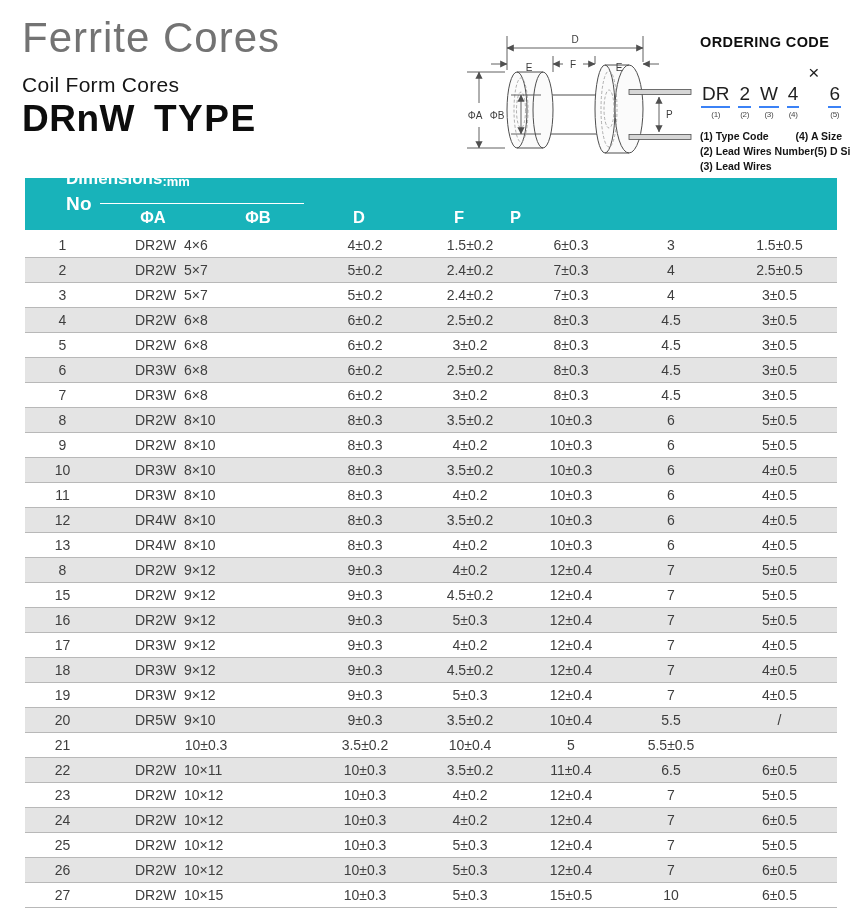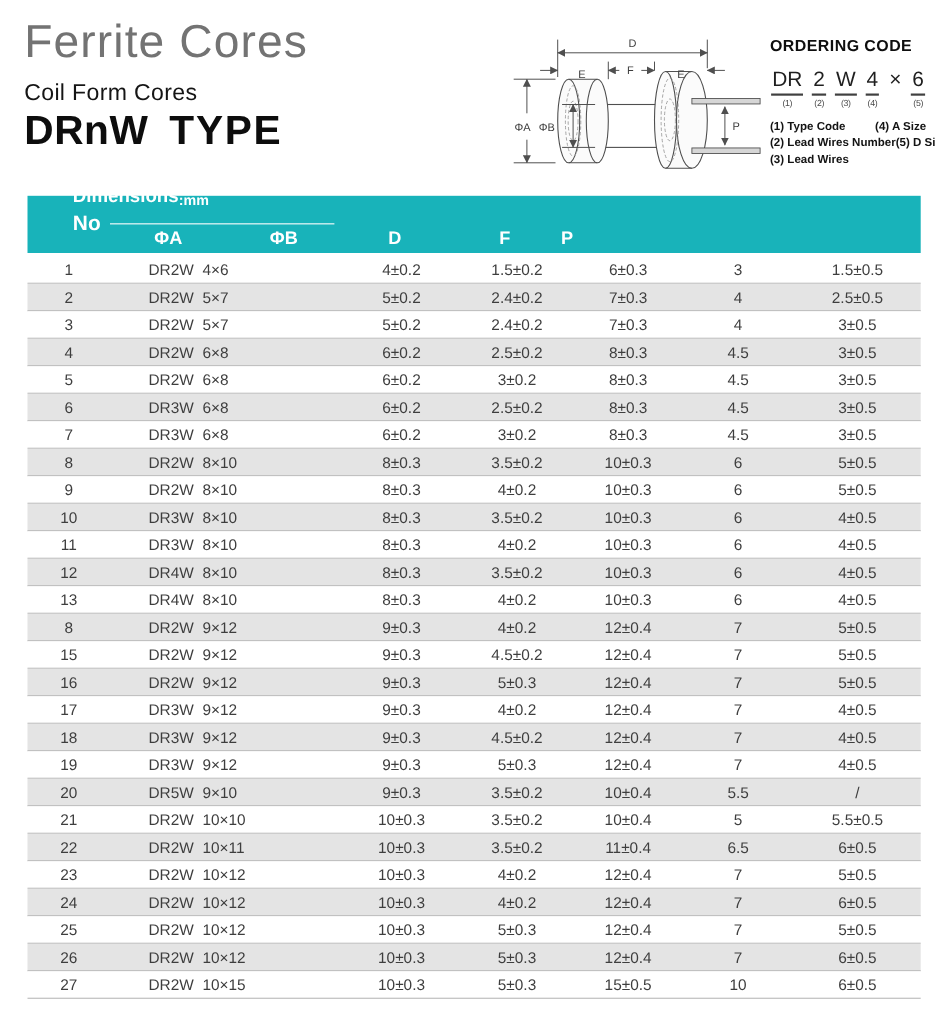--- a/index.html
+++ b/index.html
@@ -17,21 +17,21 @@
   .type-suffix{font-weight:700;margin-left:19px;letter-spacing:1.5px;}
   
   .diagram{position:absolute;left:437px;top:10px;}
   .diagram text{font-size:10px;fill:#3c3c3c;font-family:"Liberation Sans","DejaVu Sans",sans-serif;}
   
   .ordering{position:absolute;left:700px;top:34px;width:142px;}
   .oc-title{font-size:14.5px;font-weight:700;color:#0e0e0e;letter-spacing:.4px;white-space:nowrap;}
   .oc-parts{display:flex;justify-content:space-between;margin-top:13px;padding:0 1px;}
   .oc-part{text-align:center;}
   .oc-char{font-size:19px;color:#1f1f1f;font-weight:500;display:block;line-height:1;padding:0 1px 3px 1px;}
-  .oc-part.u .oc-char{border-bottom:2px solid #404040;}
+  .oc-part.u .oc-char{border-bottom:2px solid #3b82f6;margin-top:21px;}
   .oc-tag{font-size:8px;color:#4a4a4a;display:block;margin-top:2px;letter-spacing:-.3px;}
   .oc-legend{margin-top:10px;}
   .legend-row{display:flex;justify-content:space-between;font-size:10.5px;font-weight:700;color:#141414;line-height:15px;white-space:nowrap;}
   
   .spec-table{position:absolute;left:25px;top:178px;width:812px;}
   .thead{background:#18b3ba;height:52px;display:grid;grid-template-columns:75px 212px 1fr;color:#fff;}
   .th-no,.th-spec{display:flex;align-items:center;justify-content:center;font-size:19px;font-weight:700;letter-spacing:.3px;padding-left:33px;}
   .th-dim{display:flex;flex-direction:column;}
   .dim-top{height:26px;display:flex;align-items:flex-end;justify-content:center;
            border-bottom:1px solid #ffffff;margin-right:8px;padding-right:148px;padding-bottom:14px;
@@ -369,21 +369,20 @@
         <div class="tc no">20</div>
         <div class="tc spec">DR5W  9×10</div>
         <div class="tc a">9±0.3</div>
         <div class="tc b">3.5±0.2</div>
         <div class="tc d">10±0.4</div>
         <div class="tc f">5.5</div>
         <div class="tc p">/</div>
       </div>
       <div class="trow">
         <div class="tc no">21</div>
-        <div class="tc spec">DR2W  10×10</div>
         <div class="tc a">10±0.3</div>
         <div class="tc b">3.5±0.2</div>
         <div class="tc d">10±0.4</div>
         <div class="tc f">5</div>
         <div class="tc p">5.5±0.5</div>
       </div>
       <div class="trow alt">
         <div class="tc no">22</div>
         <div class="tc spec">DR2W  10×11</div>
         <div class="tc a">10±0.3</div>

